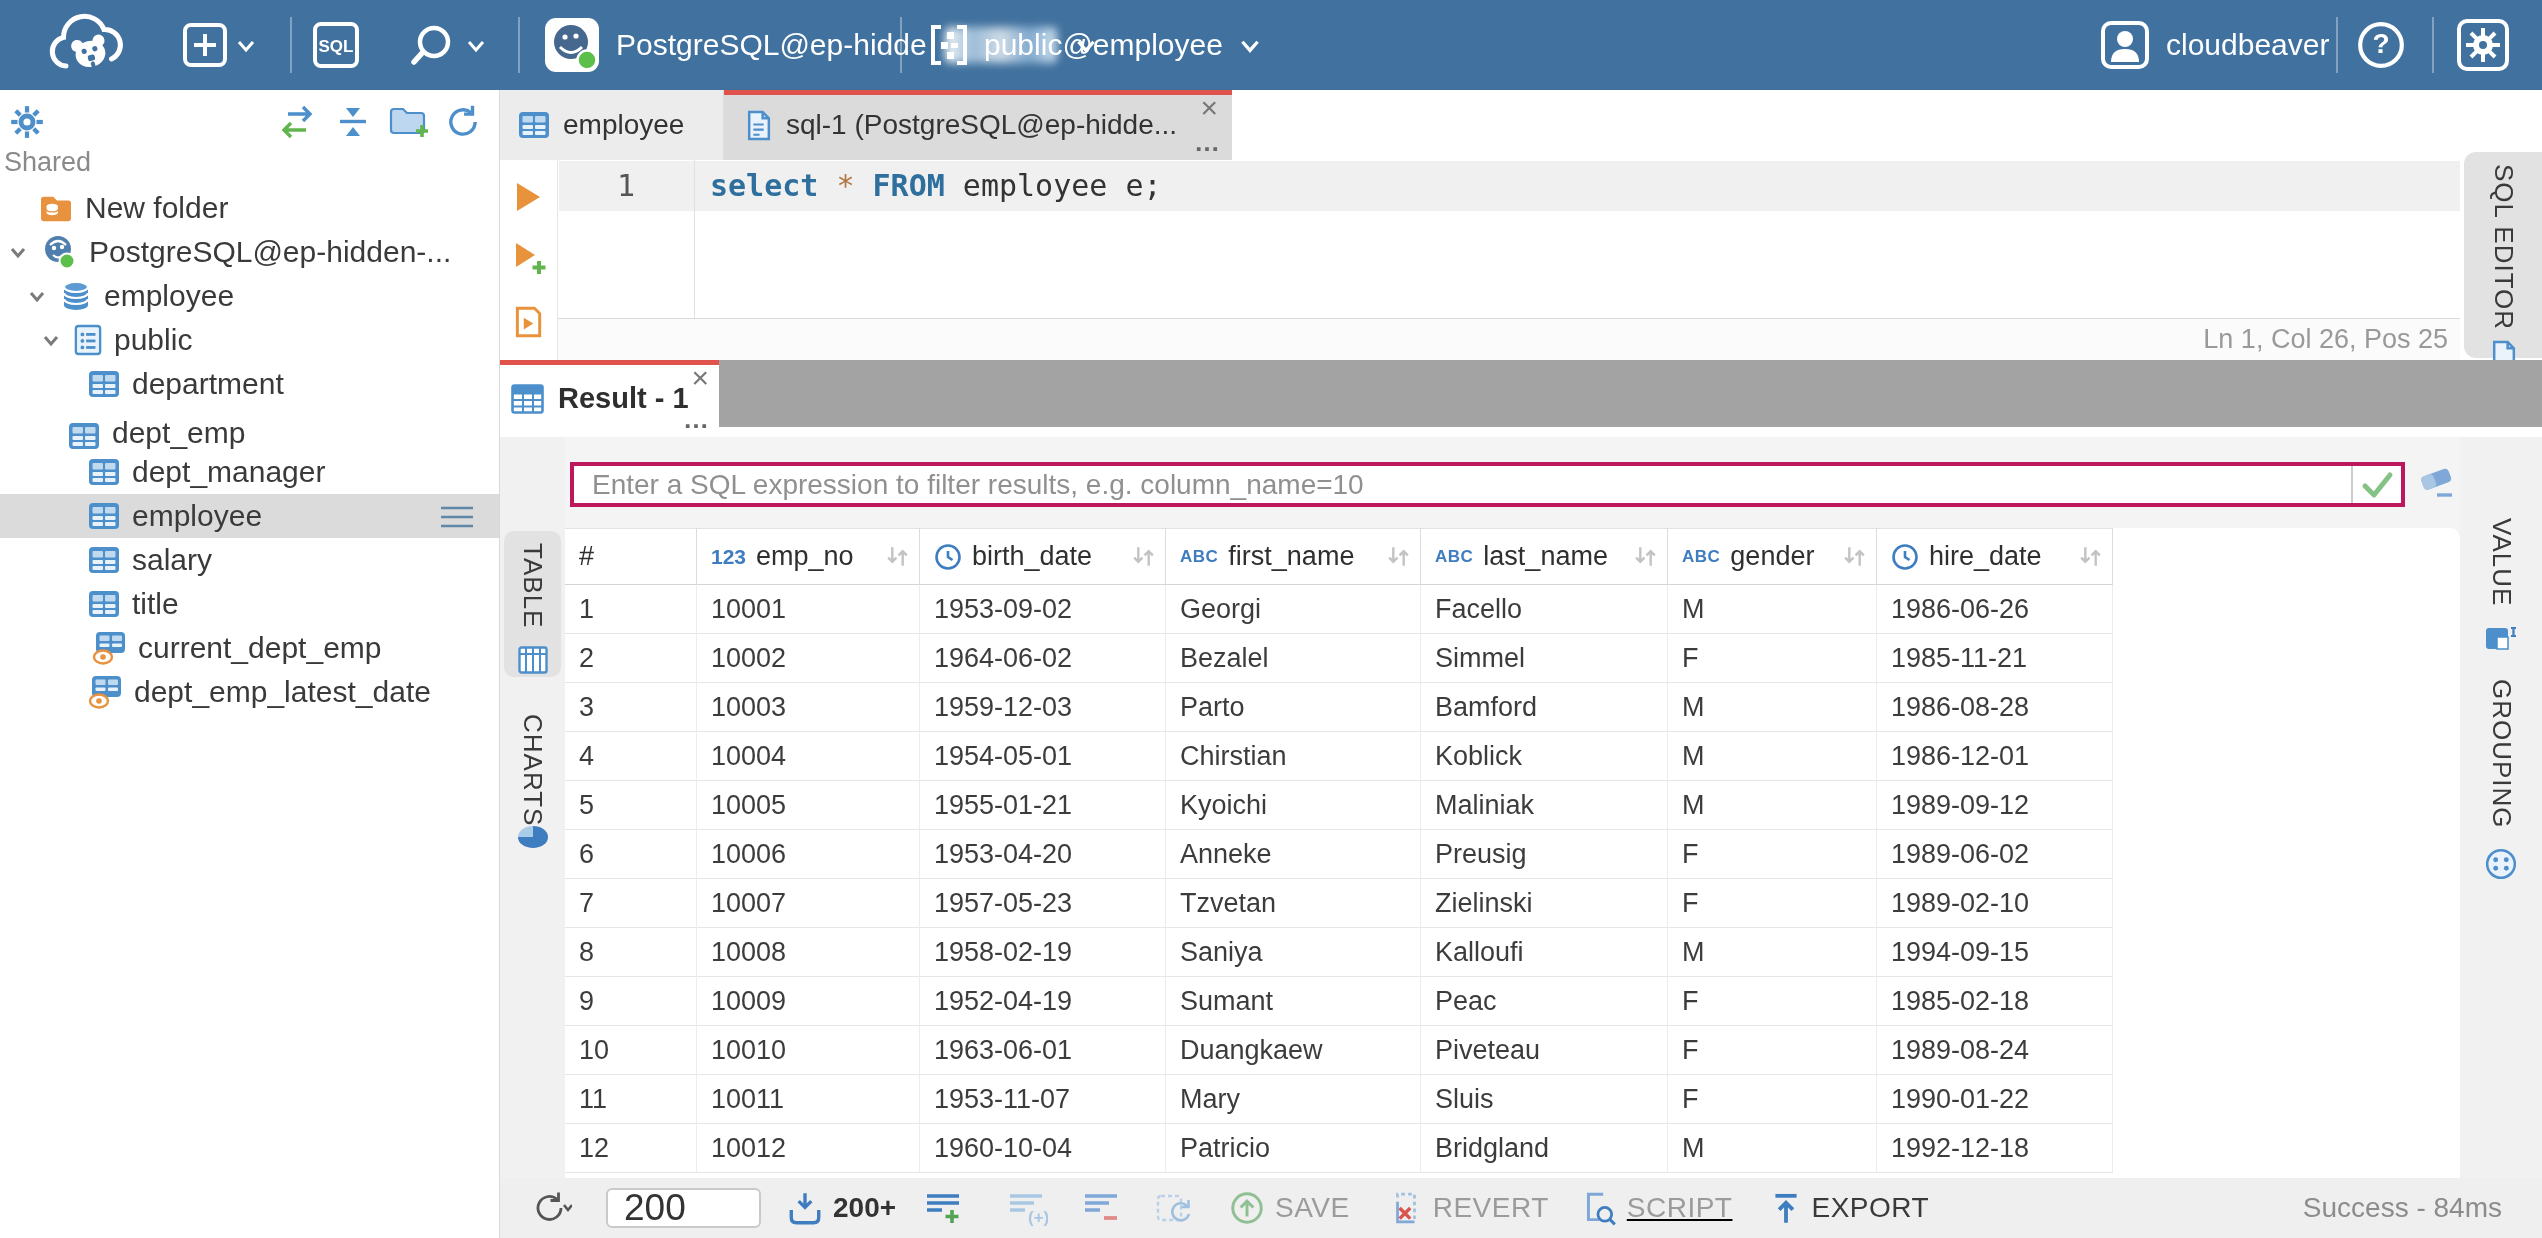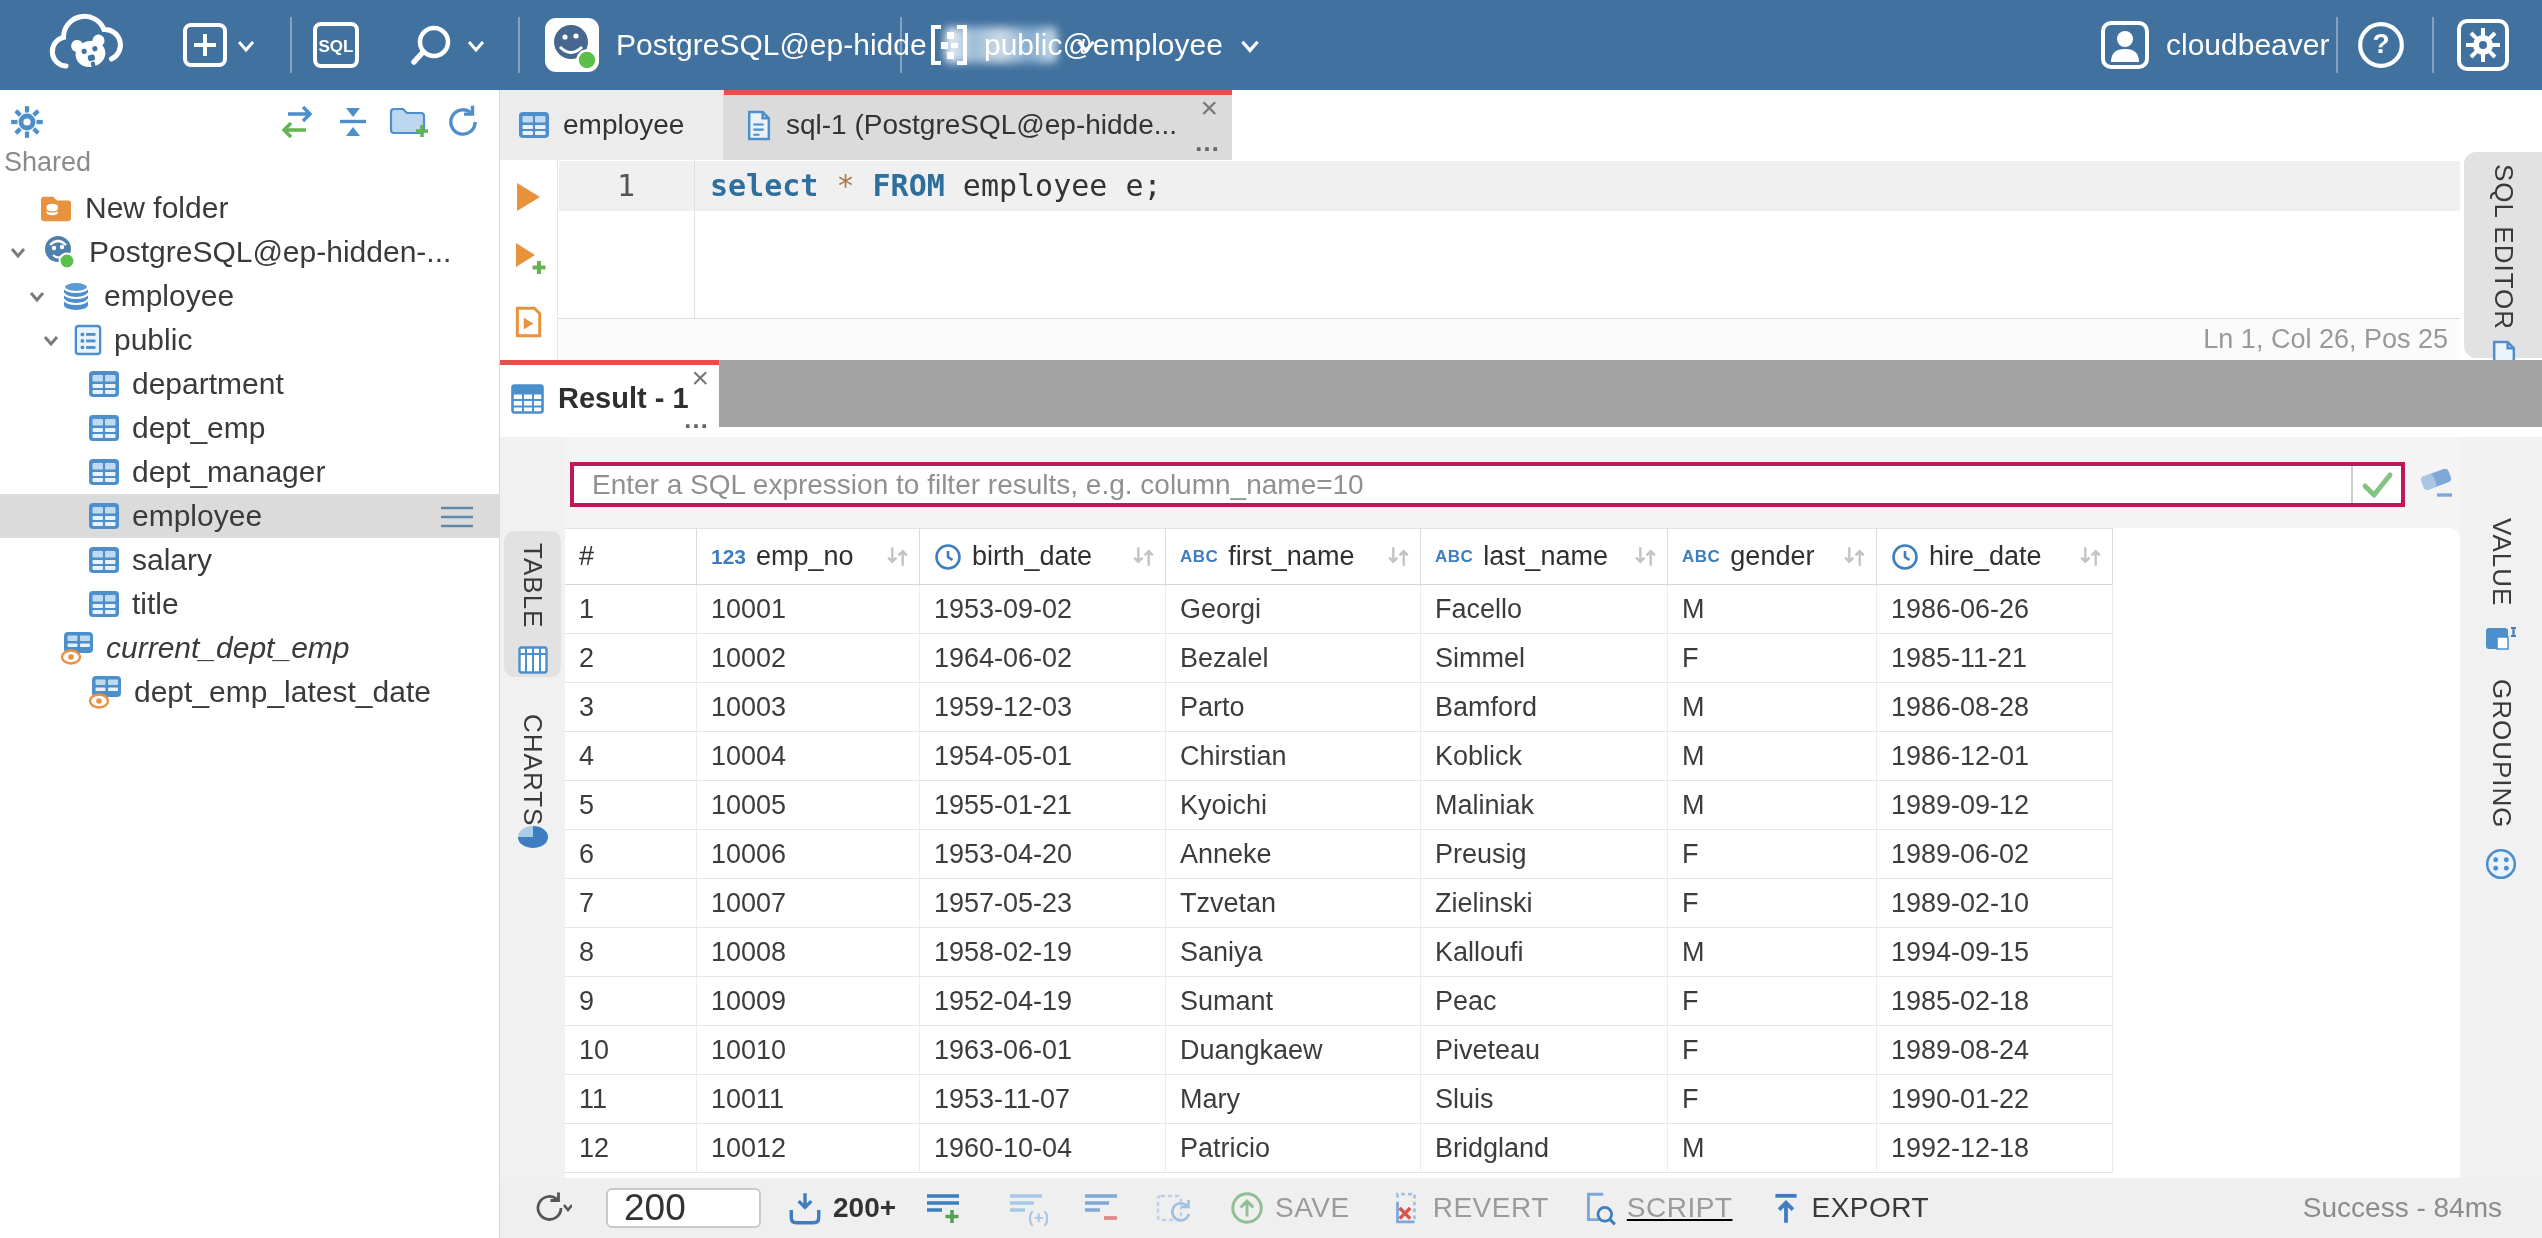--- a/index.html
+++ b/index.html
@@ -377,21 +377,21 @@
               <rect x="4.5" y="5" width="10.5" height="6.5" rx="1" fill="#BFD9EF"></rect>
               <rect x="17" y="5" width="10.5" height="6.5" rx="1" fill="#BFD9EF"></rect>
               <rect x="4.5" y="14" width="10.5" height="4" rx="1" fill="#E8F2FA"></rect>
               <rect x="17" y="14" width="10.5" height="4" rx="1" fill="#E8F2FA"></rect>
               <rect x="4.5" y="20" width="10.5" height="4" rx="1" fill="#E8F2FA"></rect>
               <rect x="17" y="20" width="10.5" height="4" rx="1" fill="#E8F2FA"></rect>
             </svg>
           </span>
           <span>department</span>
         </div>
-        <div class="tree-row" style="padding-left: 88px;">
+        <div class="tree-row" style="padding-left: 68px; align-items: flex-end;">
           <span class="icn ticn">
             <svg width="32" height="28" viewBox="0 0 32 28">
               <rect x="1" y="1" width="30" height="26" rx="4" fill="#4C8FCB"></rect>
               <rect x="4.5" y="5" width="10.5" height="6.5" rx="1" fill="#BFD9EF"></rect>
               <rect x="17" y="5" width="10.5" height="6.5" rx="1" fill="#BFD9EF"></rect>
               <rect x="4.5" y="14" width="10.5" height="4" rx="1" fill="#E8F2FA"></rect>
               <rect x="17" y="14" width="10.5" height="4" rx="1" fill="#E8F2FA"></rect>
               <rect x="4.5" y="20" width="10.5" height="4" rx="1" fill="#E8F2FA"></rect>
               <rect x="17" y="20" width="10.5" height="4" rx="1" fill="#E8F2FA"></rect>
             </svg>
@@ -452,21 +452,21 @@
               <rect x="4.5" y="5" width="10.5" height="6.5" rx="1" fill="#BFD9EF"></rect>
               <rect x="17" y="5" width="10.5" height="6.5" rx="1" fill="#BFD9EF"></rect>
               <rect x="4.5" y="14" width="10.5" height="4" rx="1" fill="#E8F2FA"></rect>
               <rect x="17" y="14" width="10.5" height="4" rx="1" fill="#E8F2FA"></rect>
               <rect x="4.5" y="20" width="10.5" height="4" rx="1" fill="#E8F2FA"></rect>
               <rect x="17" y="20" width="10.5" height="4" rx="1" fill="#E8F2FA"></rect>
             </svg>
           </span>
           <span>title</span>
         </div>
-        <div class="tree-row" style="padding-left: 60px; font-style: italic;">
+        <div class="tree-row" style="padding-left: 92px;">
           <span class="icn ticn">
             <svg width="34" height="34" viewBox="0 0 34 34">
               <rect x="4" y="1" width="29" height="21" rx="4" fill="#4C8FCB"></rect>
               <rect x="7.5" y="4.5" width="10" height="5.5" rx="1" fill="#BFD9EF"></rect>
               <rect x="20" y="4.5" width="10" height="5.5" rx="1" fill="#BFD9EF"></rect>
               <rect x="7.5" y="12.5" width="10" height="3.5" rx="1" fill="#E8F2FA"></rect>
               <rect x="20" y="12.5" width="10" height="3.5" rx="1" fill="#E8F2FA"></rect>
               <ellipse cx="11" cy="26" rx="9" ry="6.5" fill="#fff" stroke="#E8913E" stroke-width="2.4"></ellipse>
               <circle cx="11" cy="26" r="2.8" fill="#E8913E"></circle>
             </svg>

